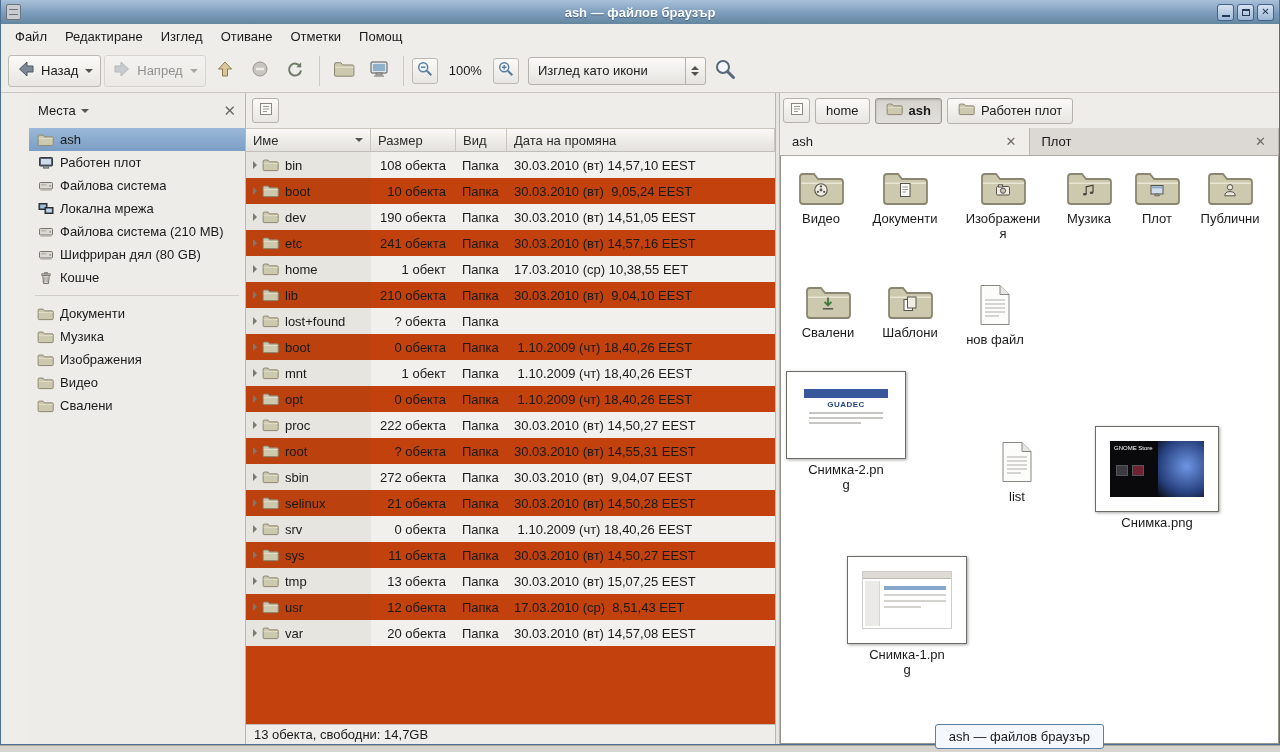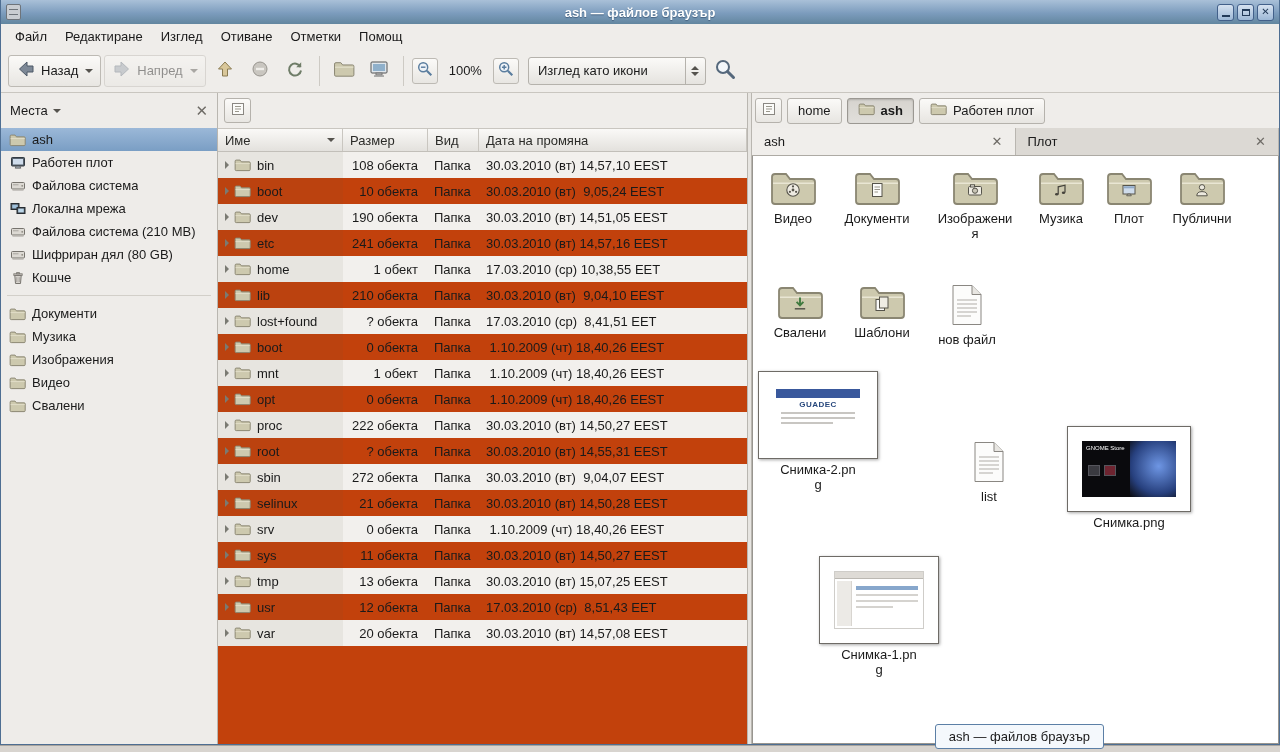--- a/index.html
+++ b/index.html
@@ -31,21 +31,21 @@
   .sep{width:1px;height:30px;background:#CDCAC4;margin:0 5px;}
   .zoombtn{width:26px;height:26px;border:1px solid #BDBAB4;border-radius:3px;background:linear-gradient(#FBFAF8,#E8E6E2);display:flex;align-items:center;justify-content:center;}
   .zoomlabel{padding:0 8px;}
   .combo{display:flex;align-items:center;height:28px;border:1px solid #B5B2AC;border-radius:3px;background:linear-gradient(#FBFAF8,#E5E3DF);padding-left:9px;margin-left:6px;width:178px;}
   .combo .ctext{flex:1;}
   .combo .carrows{border-left:1px solid #B5B2AC;height:100%;width:20px;display:flex;flex-direction:column;align-items:center;justify-content:center;gap:2px;}
   .tri-up{width:0;height:0;border-bottom:4px solid #55534e;border-left:4px solid transparent;border-right:4px solid transparent;}
   .tri-dn{width:0;height:0;border-top:4px solid #55534e;border-left:4px solid transparent;border-right:4px solid transparent;}
 
   
-  .content{flex:1;display:flex;min-height:0;}
+  .content{flex:1;display:flex;min-height:0;margin-left:28px;}
 
   
   .sidebar{width:217px;flex:none;border-right:1px solid #B9B6B0;background:#EEECE9;display:flex;flex-direction:column;}
   .sidebar-header{height:35px;display:flex;align-items:center;padding:0 9px;flex:none;}
   .sidebar-title{display:flex;align-items:center;gap:5px;}
   .side-close{margin-left:auto;color:#6e6b66;font-size:15px;line-height:1;}
   .side-item{height:23px;display:flex;align-items:center;gap:6px;padding:0 6px 0 8px;}
   .side-item .sl{white-space:nowrap;overflow:hidden;}
   .side-item.selected{background:linear-gradient(#9BB8D8,#7A9EC4);}
   .side-sep{height:1px;background:#D2CFC9;margin:6px 6px;}
@@ -480,21 +480,20 @@
               <span class="fi">
                 <svg width="17" height="14" viewBox="0 0 24 20">
                   <path d="M1.5 4.5q0-1.5 1.5-1.5h5.5l2 2.5h11q1.5 0 1.5 1.5v9.5q0 1.5-1.5 1.5h-18.5q-1.5 0-1.5-1.5z" fill="#cdc9ae" stroke="#8a8672" stroke-width="1.4"></path>
                   <path d="M2 8h20.5" stroke="#e9e6d3" stroke-width="1"></path>
                 </svg>
               </span>
               <span class="nm">lost+found</span>
             </div>
             <div class="td c-size">? обекта</div>
             <div class="td c-type">Папка</div>
-            <div class="td c-date">17.03.2010 (ср)  8,41,51 EET</div>
           </div>
           <div class="trow even">
             <div class="td c-name">
               <span class="exp"></span>
               <span class="fi">
                 <svg width="17" height="14" viewBox="0 0 24 20">
                   <path d="M1.5 4.5q0-1.5 1.5-1.5h5.5l2 2.5h11q1.5 0 1.5 1.5v9.5q0 1.5-1.5 1.5h-18.5q-1.5 0-1.5-1.5z" fill="#cdc9ae" stroke="#8a8672" stroke-width="1.4"></path>
                   <path d="M2 8h20.5" stroke="#e9e6d3" stroke-width="1"></path>
                 </svg>
               </span>
@@ -663,20 +662,23 @@
                   <path d="M2 8h20.5" stroke="#e9e6d3" stroke-width="1"></path>
                 </svg>
               </span>
               <span class="nm">var</span>
             </div>
             <div class="td c-size">20 обекта</div>
             <div class="td c-type">Папка</div>
             <div class="td c-date">30.03.2010 (вт) 14,57,08 EEST</div>
           </div>
         </div>
+      <div class="statusbar">
+        <span>13 обекта, свободни: 14,7GB</span>
+      </div>
     </div>
 
     <div class="splitter"></div>
 
     <div class="right-pane">
       <div class="pathbar">
         <div class="small-btn">
             <span><svg width="16" height="16" viewBox="0 0 16 16">
                 <rect x="2.5" y="2.5" width="11" height="11" fill="#fbfbf9" stroke="#8a8782"></rect>
                 <path d="M5 5.5h6M5 8h6M5 10.5h4" stroke="#9a978c"></path>

